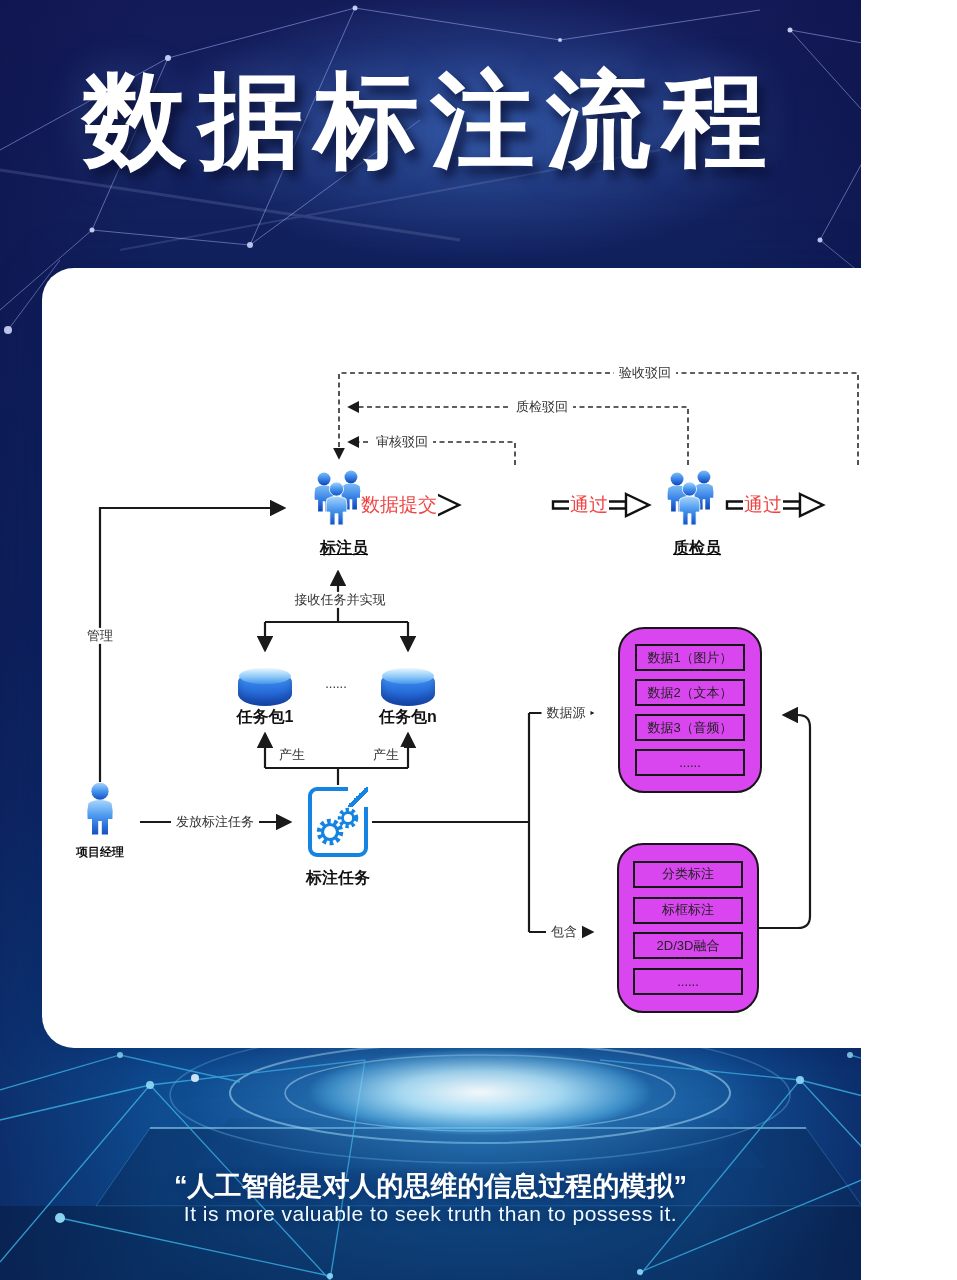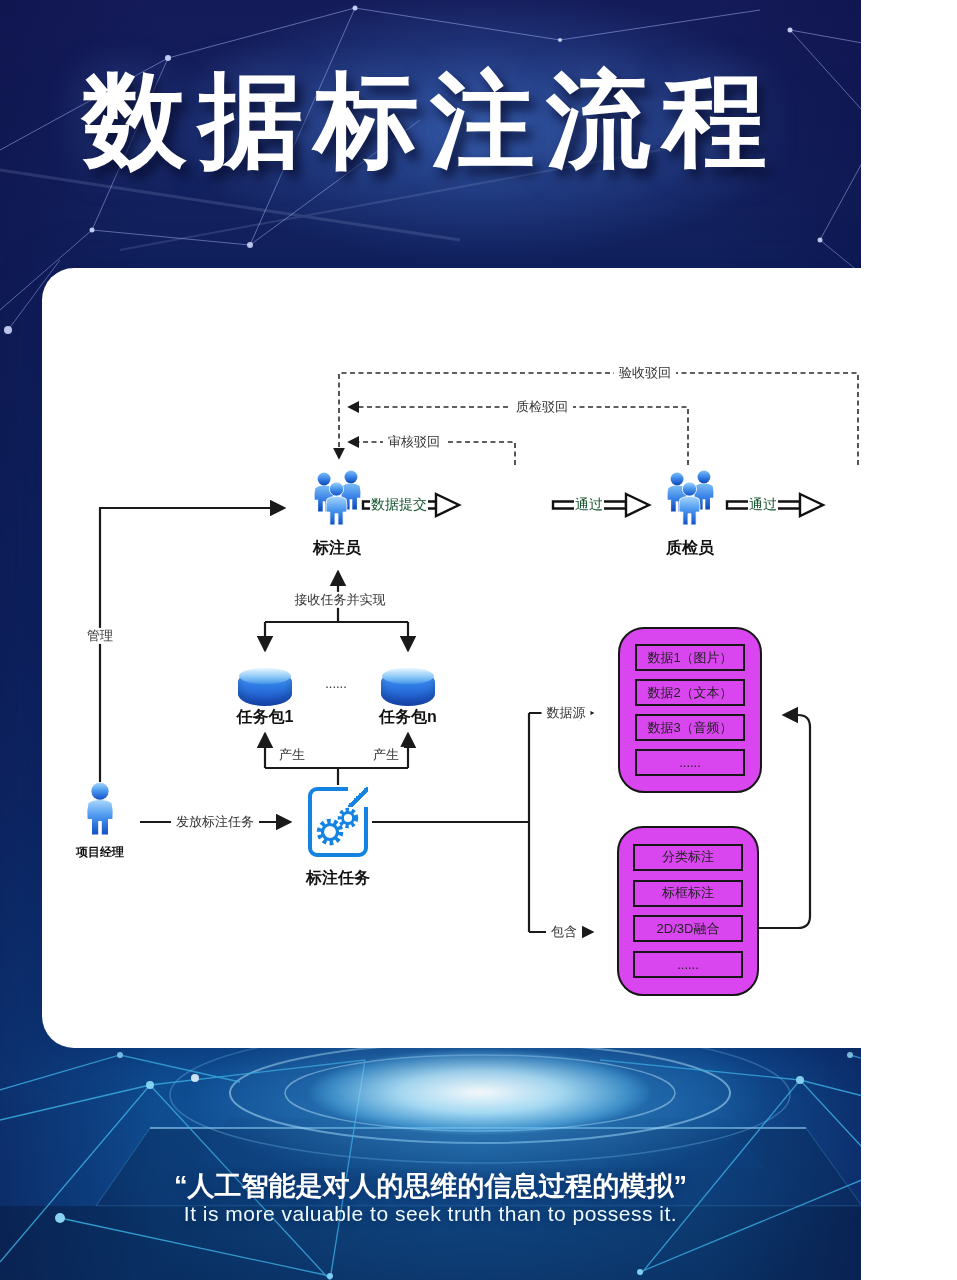--- a/index.html
+++ b/index.html
@@ -39,26 +39,26 @@
     background:#fff;border-radius:32px;box-shadow:0 0 45px rgba(0,20,80,.35);
   }
   .card svg.connectors{position:absolute;inset:0;}
   
   .ll{position:absolute;transform:translate(-50%,-50%);background:#fff;padding:0 5px;
       font-size:13px;color:#333;white-space:nowrap;line-height:1.25;}
   
   .nl{position:absolute;transform:translate(-50%,-50%);font-weight:bold;font-size:16px;
       color:#111;white-space:nowrap;}
   
-  .role{position:absolute;transform:translateX(-50%);text-align:center;}
+  .role{position:absolute;transform:translateX(-50%);text-align:right;text-decoration:underline;}
   .role .rlabel{margin-top:6px;font-weight:bold;font-size:16px;color:#111;white-space:nowrap;}
   
   .barrow{position:absolute;width:104px;height:32px;}
   .barrow .blabel{position:absolute;left:39px;top:16px;transform:translate(-50%,-50%);
-      background:#fff;padding:0 1px;font-size:14px;color:#14532d;white-space:nowrap;}
+      background:#fff;padding:0 1px;font-size:19px;color:#ef4444;white-space:nowrap;}
   
   .cyl{position:absolute;width:54px;height:36px;transform:translate(-50%,-50%);}
   .cyl .body{position:absolute;inset:0;border-radius:27px/12px;
       background:linear-gradient(180deg,#57a4f2 0%,#2e7ae4 45%,#1b54cb 100%);
       box-shadow:inset 0 -7px 9px rgba(10,30,90,.35);}
   .cyl .top{position:absolute;left:1px;right:1px;top:-2px;height:16px;border-radius:50%;
       background:linear-gradient(180deg,#eaf7ff 0%,#8cc9f8 55%,#4795ea 100%);}
   
   .task-icon{position:absolute;left:266px;top:519px;width:60px;height:70px;background:#fff;
       border:4px solid #1483e2;border-radius:9px;}
@@ -197,21 +197,21 @@
         <path d="M296 500 V517"></path>
         <path d="M98 554 H248" marker-end="url(#arr)"></path>
         <path d="M330 554 H487"></path>
         <path d="M487 445 V664"></path>
         <path d="M487 445 H550" marker-end="url(#arr)"></path>
         <path d="M487 664 H550" marker-end="url(#arr)"></path>
         <path d="M716 660 H756 Q768 660 768 648 V459 Q768 447 756 447 H742" marker-end="url(#arr)"></path>
       </g>
     </svg>
 
-    <div class="ll" style="left:372px;top:174px">审核驳回</div>
+    <div class="ll" style="left:360px;top:174px">审核驳回</div>
     <div class="ll" style="left:500px;top:139px">质检驳回</div>
     <div class="ll" style="left:603px;top:105px">验收驳回</div>
 
     <div class="role" style="left:295px;top:202px">
       <svg width="62" height="58" viewBox="0 0 60 56">
         <use href="#personShape" transform="translate(3,2) scale(1.45)" fill="url(#pgB)"></use>
         <use href="#personShape" transform="translate(29,0) scale(1.45)" fill="url(#pgB)"></use>
         <use href="#personShape" transform="translate(13.5,11) scale(1.6)" fill="url(#pgA)" stroke="#f8fbff" stroke-width="0.5"></use>
       </svg>
       <div class="rlabel">标注员</div>
@@ -285,21 +285,21 @@
     </div>
     <div class="nl" style="left:296px;top:610px">标注任务</div>
 
     <div class="rbox" style="left:576px;top:359px;width:144px;height:166px">
       <div class="item">数据1（图片）</div>
       <div class="item">数据2（文本）</div>
       <div class="item">数据3（音频）</div>
       <div class="item">......</div>
     </div>
 
-    <div class="rbox" style="left:575px;top:558px;width:142px;height:170px">
+    <div class="rbox" style="left:575px;top:575px;width:142px;height:170px">
       <div class="item">分类标注</div>
       <div class="item">标框标注</div>
       <div class="item">2D/3D融合</div>
       <div class="item">......</div>
     </div>
 
   </div>
 
   <div class="quote-cn">“人工智能是对人的思维的信息过程的模拟”</div>
   <div class="quote-en">It is more valuable to seek truth than to possess it.</div>

